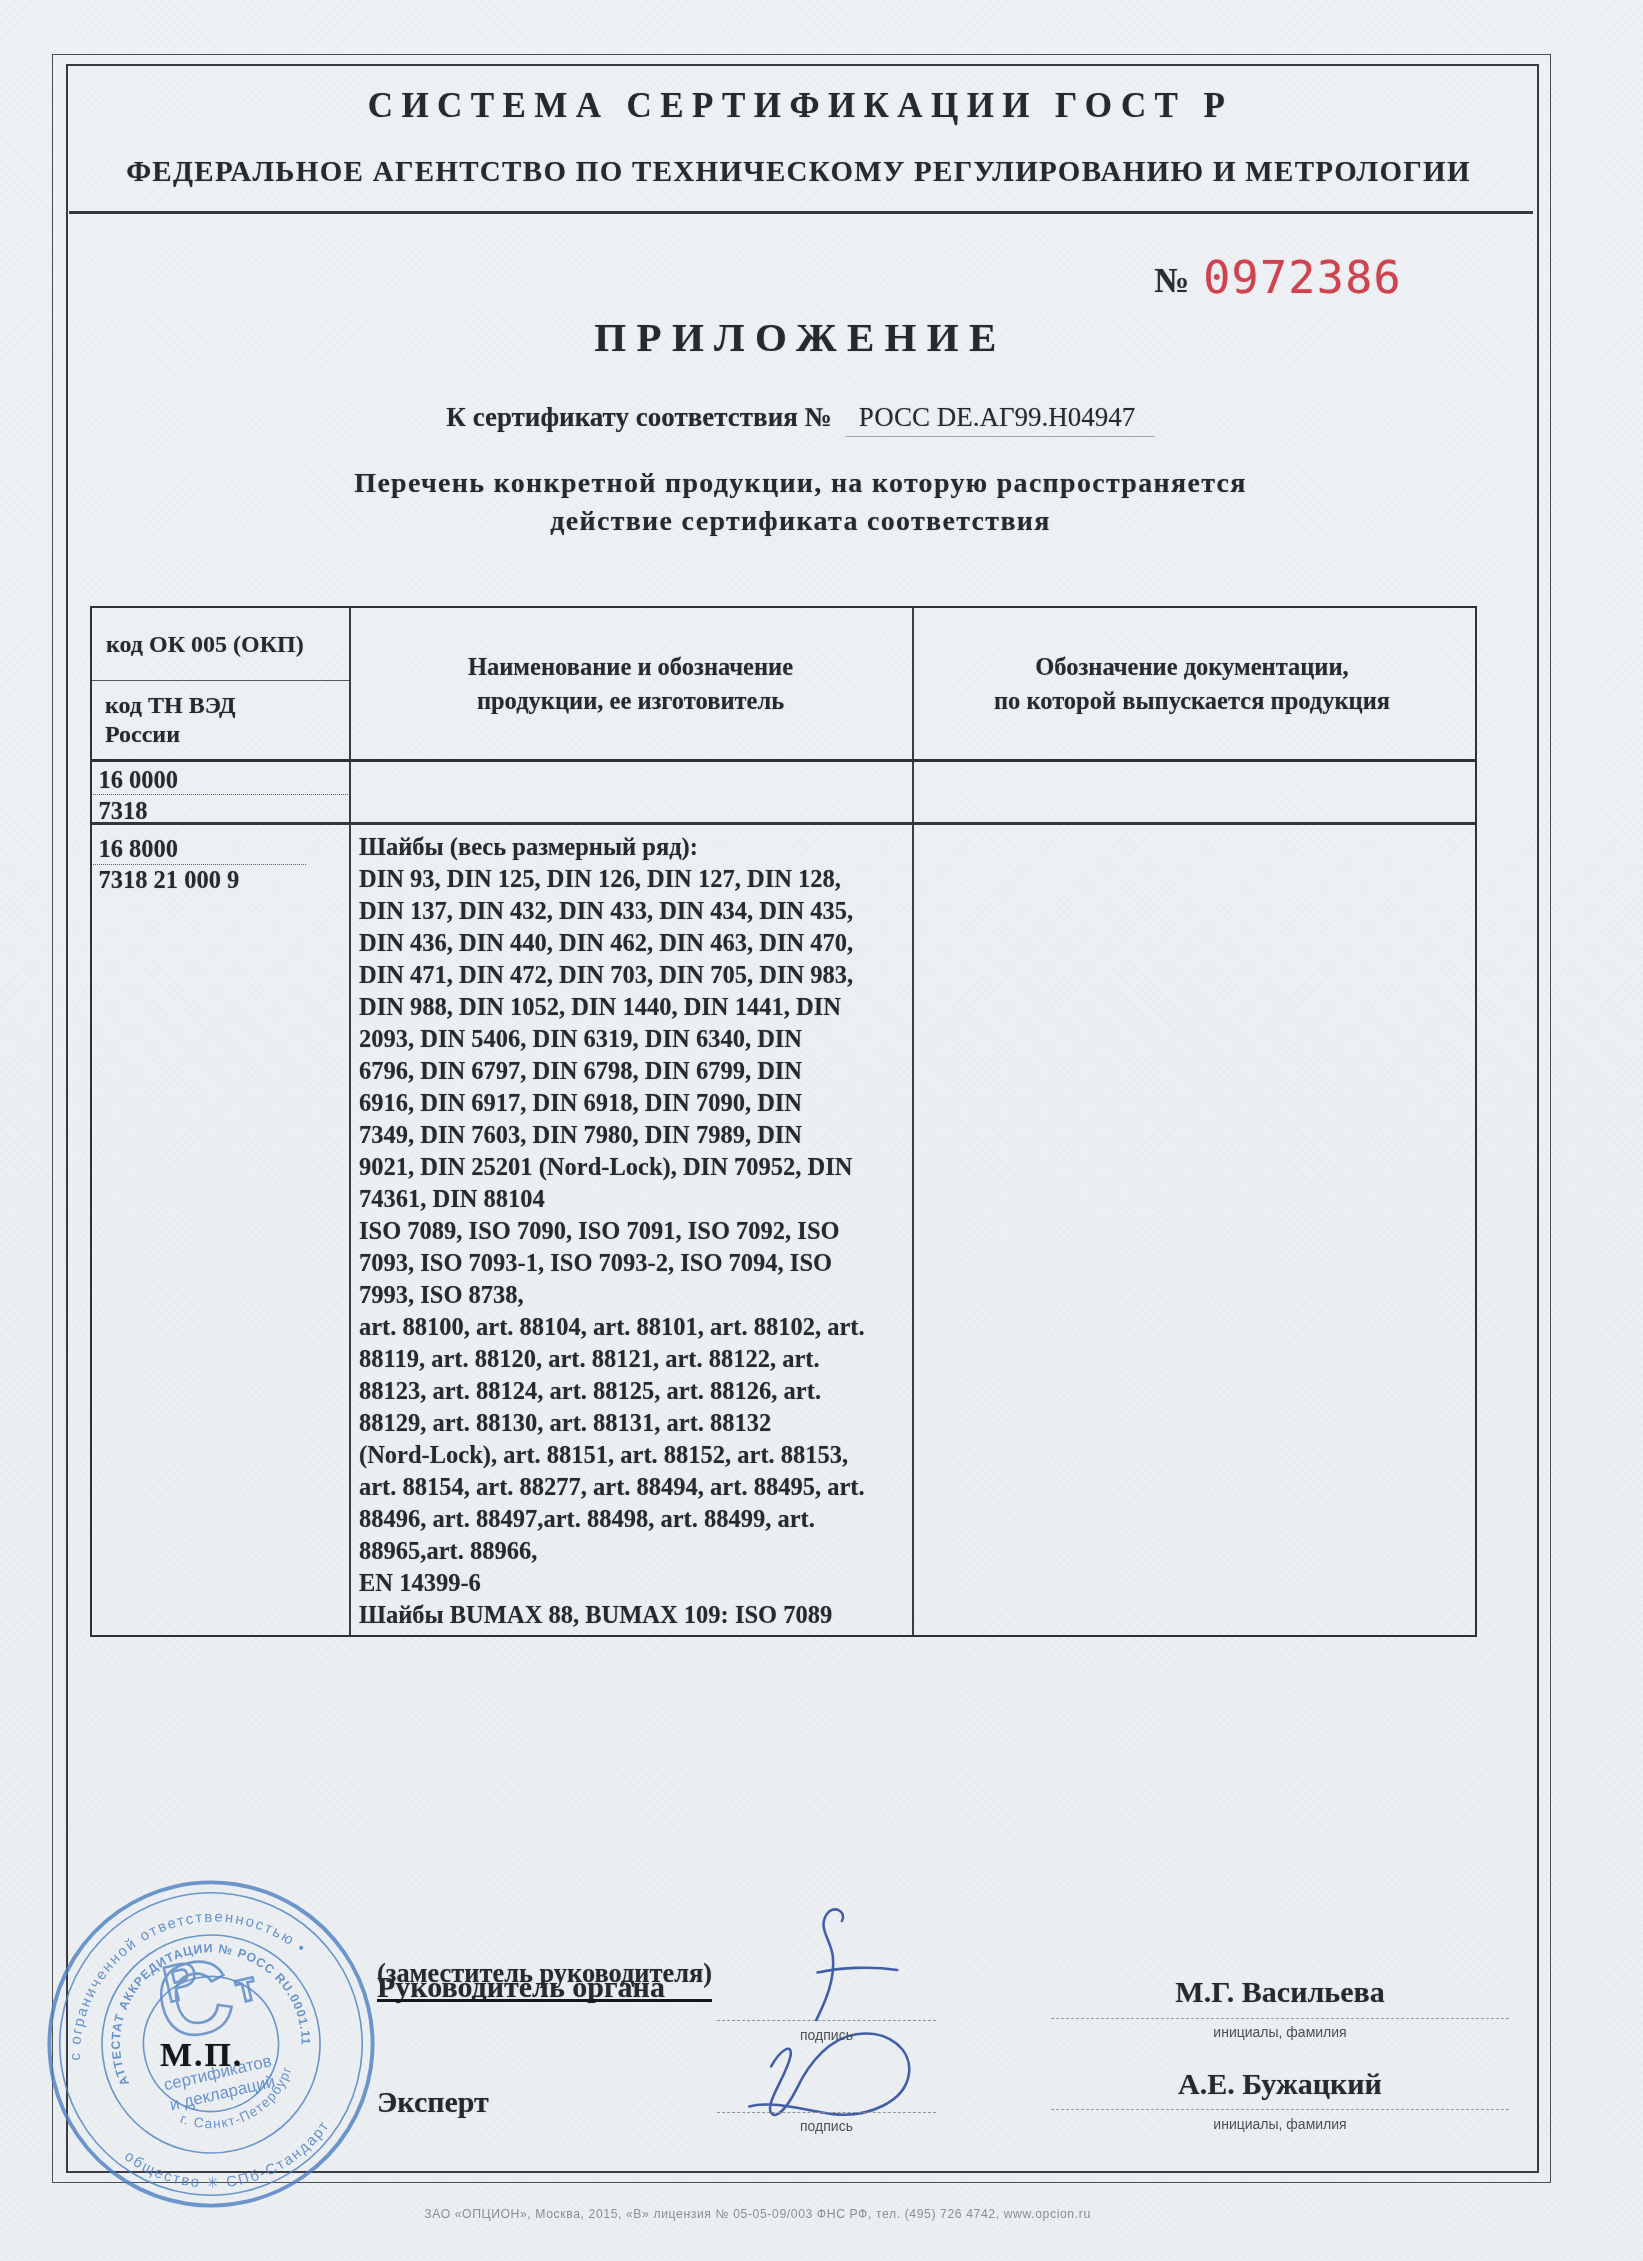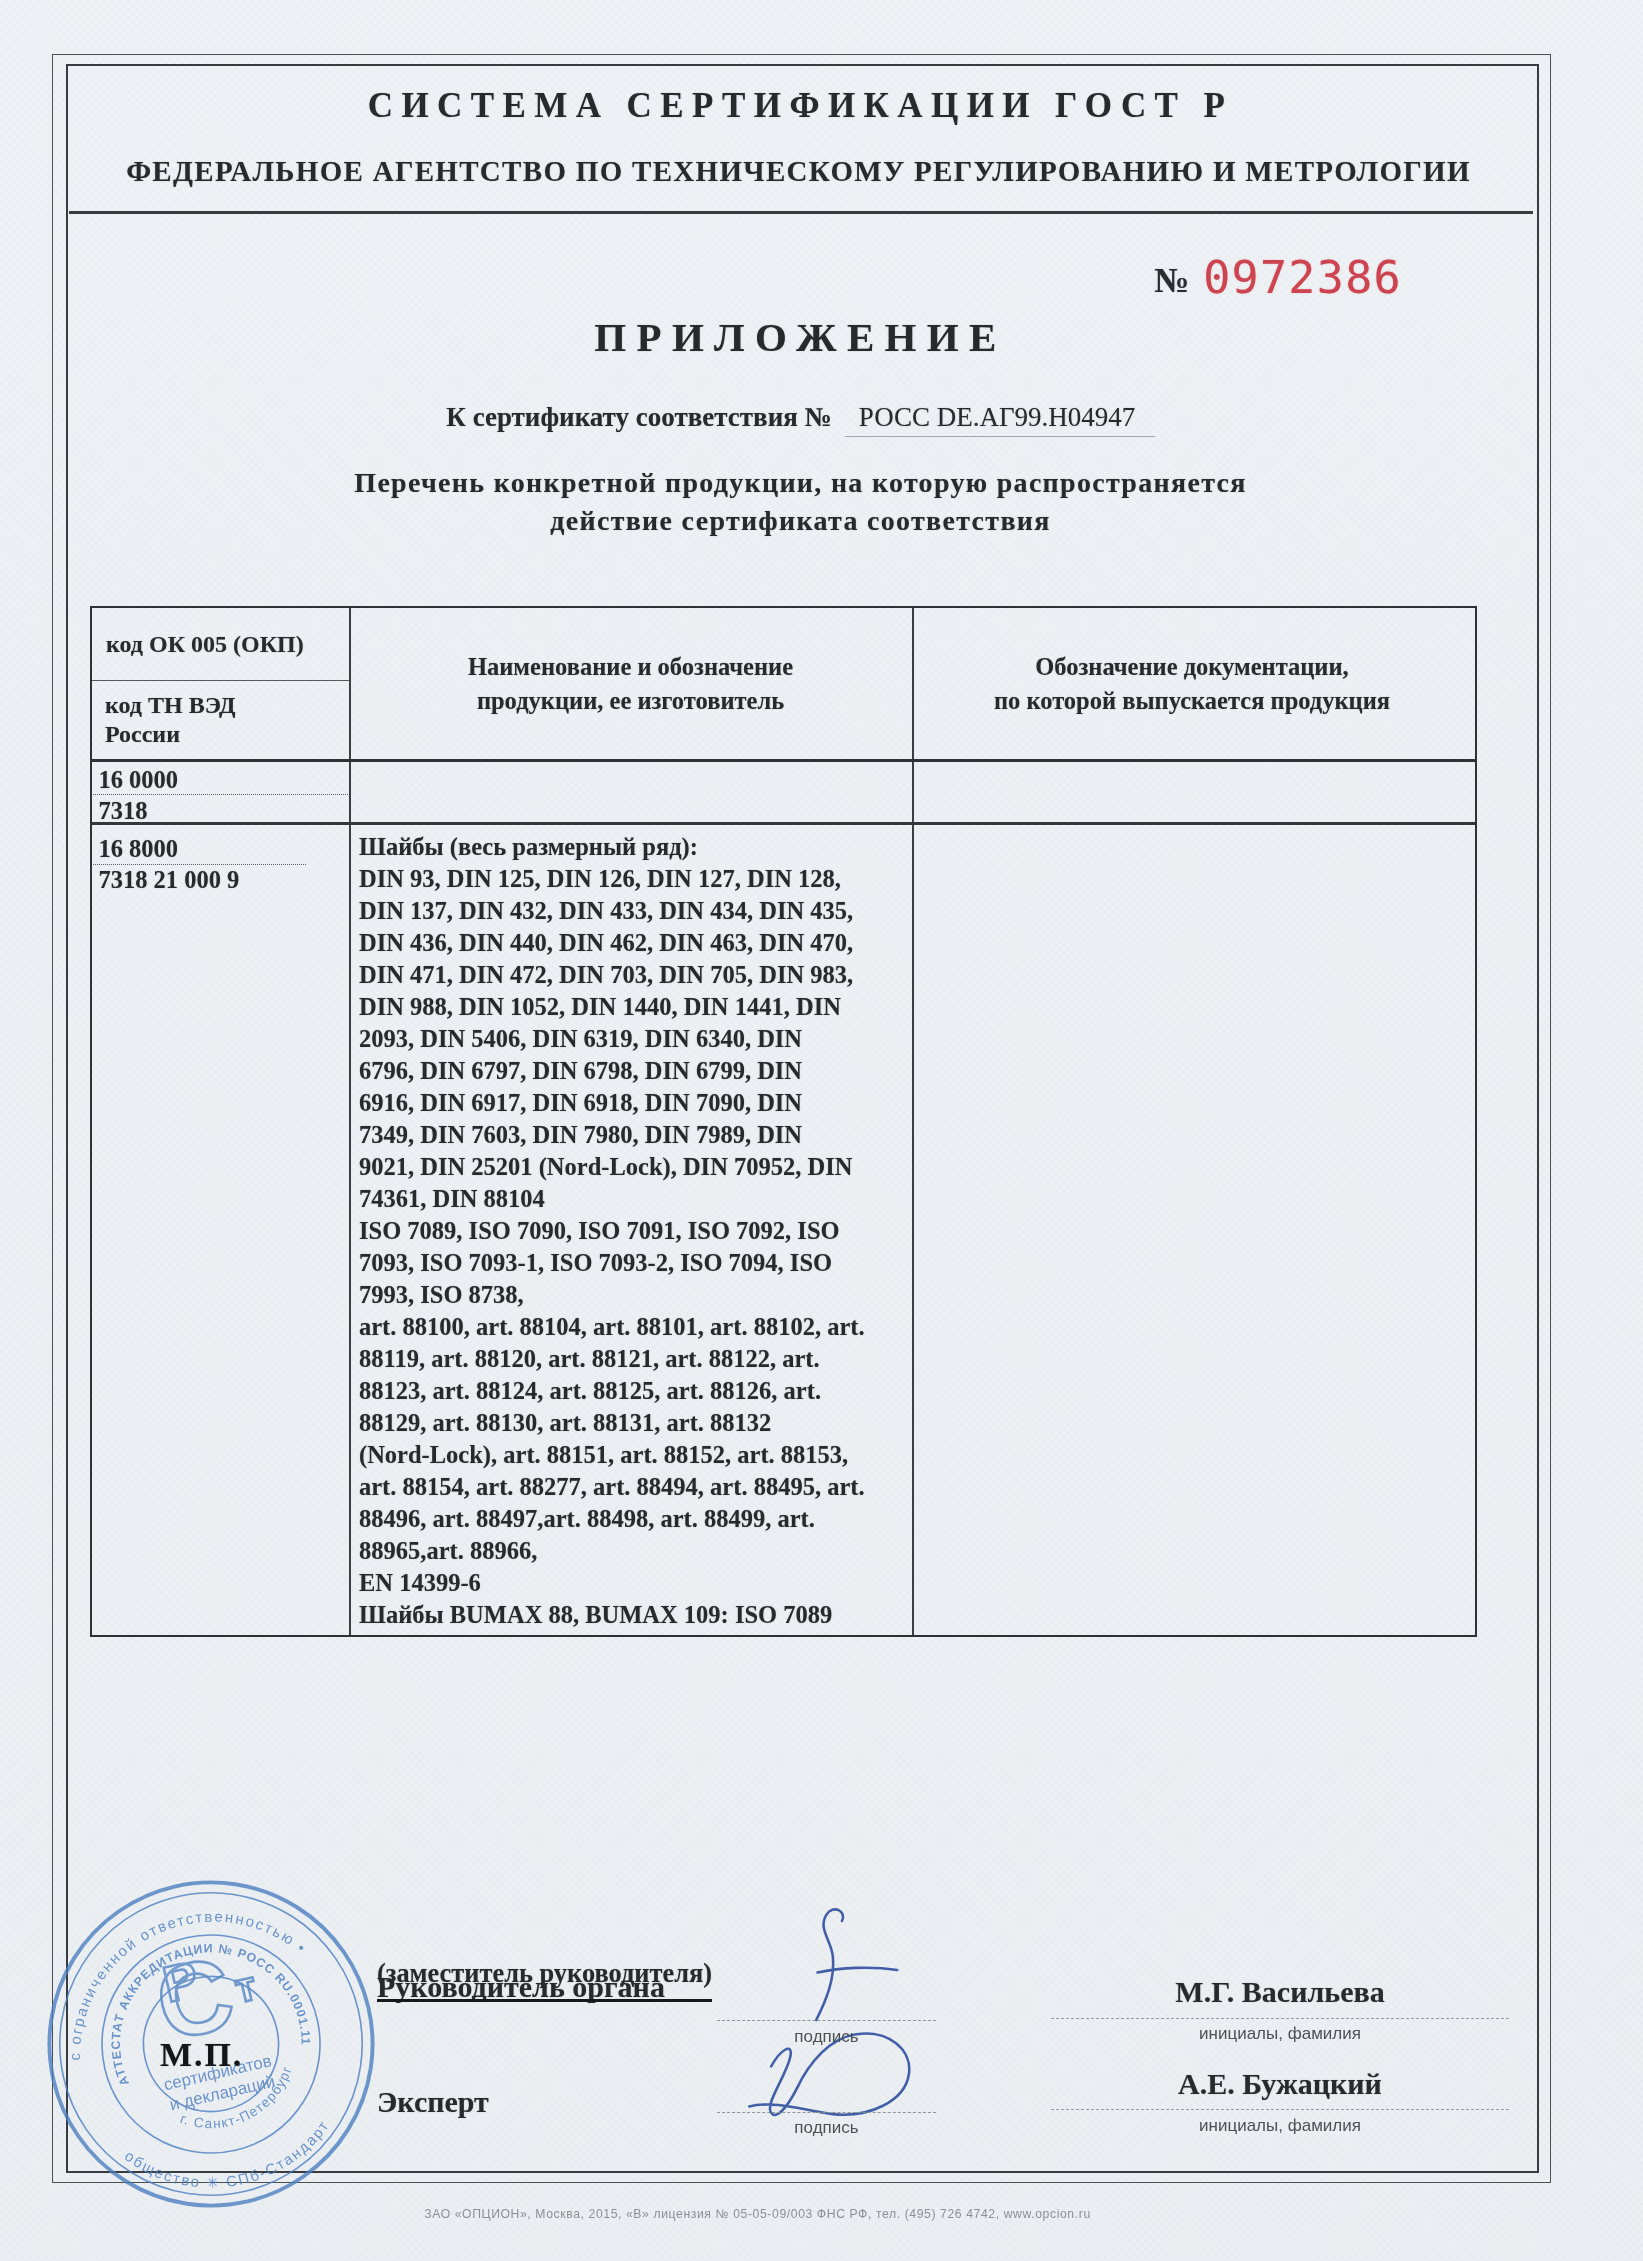--- a/index.html
+++ b/index.html
@@ -62,21 +62,21 @@
   .r2c2 .pline{font-size:24.5px;line-height:32px;white-space:nowrap;}
 
   
   .mp{left:160px;top:2036px;font-size:34px;letter-spacing:1.9px;color:#141617;}
   .role1a{left:377px;top:1970px;font-size:30px;font-weight:bold;}
   .role1b{left:377px;top:1958px;font-size:26.4px;font-weight:bold;border-bottom:3.2px solid #17181a;padding-bottom:10px;}
   .role2{left:377px;top:2085px;font-size:30px;font-weight:bold;}
   .sigline{width:219px;border-top:1.3px dashed #8f9498;}
   .sigline1{left:717px;top:2020px;}
   .sigline2{left:717px;top:2112px;}
-  .smallcap{font-size:17px;color:#4c5154;text-align:center;font-family:"Liberation Sans",sans-serif;}
+  .smallcap{font-size:14px;color:#4c5154;text-align:center;font-family:"Liberation Sans",sans-serif;}
   .cap1{left:717px;top:2027px;width:219px;}
   .cap2{left:717px;top:2118px;width:219px;}
   .nameline{width:458px;border-top:1.3px dashed #979ca0;}
   .nameline1{left:1051px;top:2018px;}
   .nameline2{left:1051px;top:2109px;}
   .name{font-size:30px;text-align:center;width:458px;}
   .name1{left:1051px;top:1975px;}
   .name2{left:1051px;top:2067px;}
   .ncap1{left:1051px;top:2024px;width:458px;}
   .ncap2{left:1051px;top:2116px;width:458px;}

